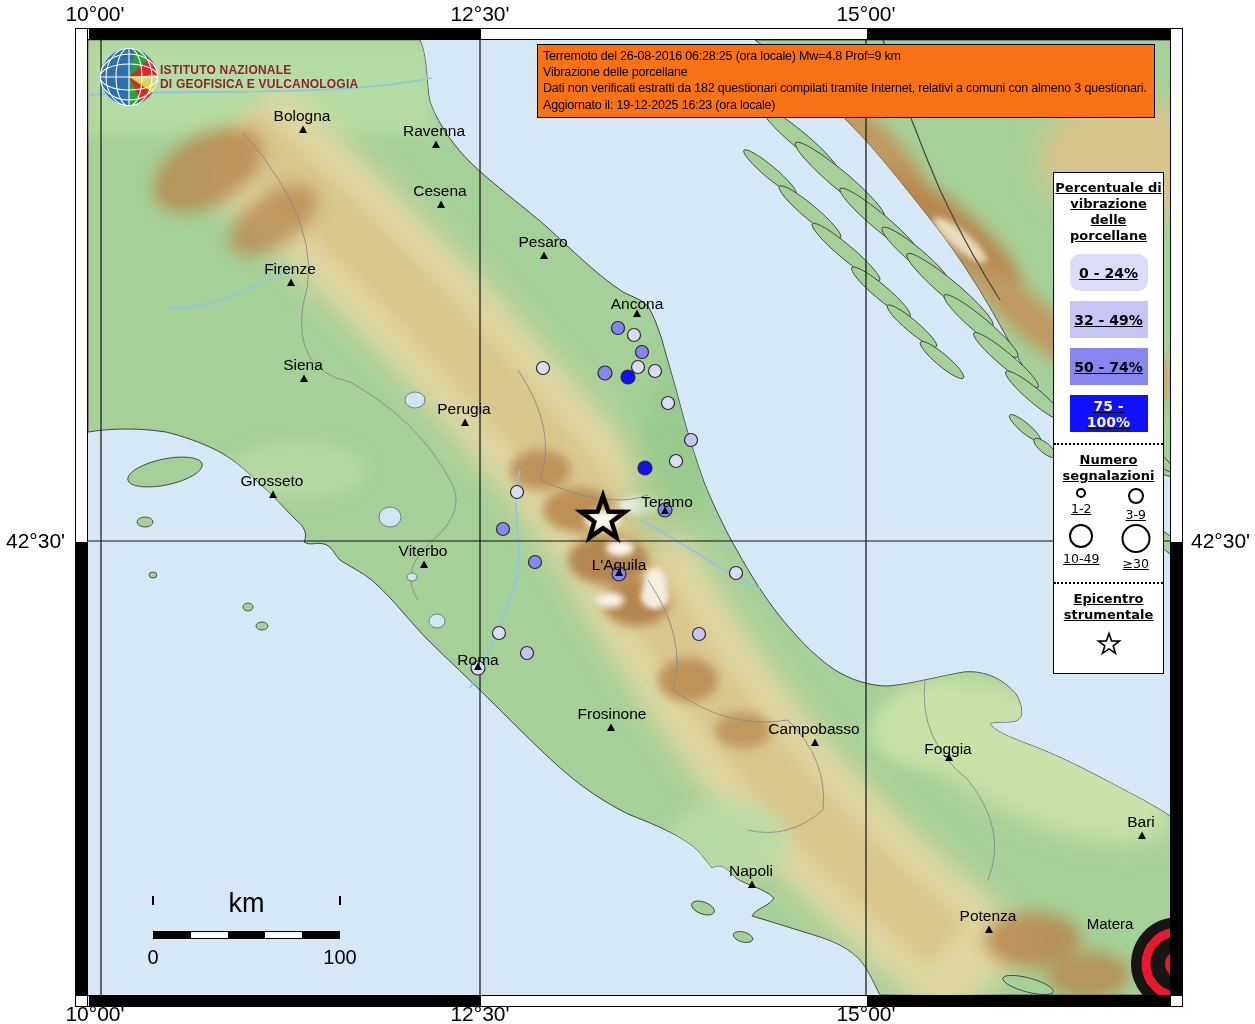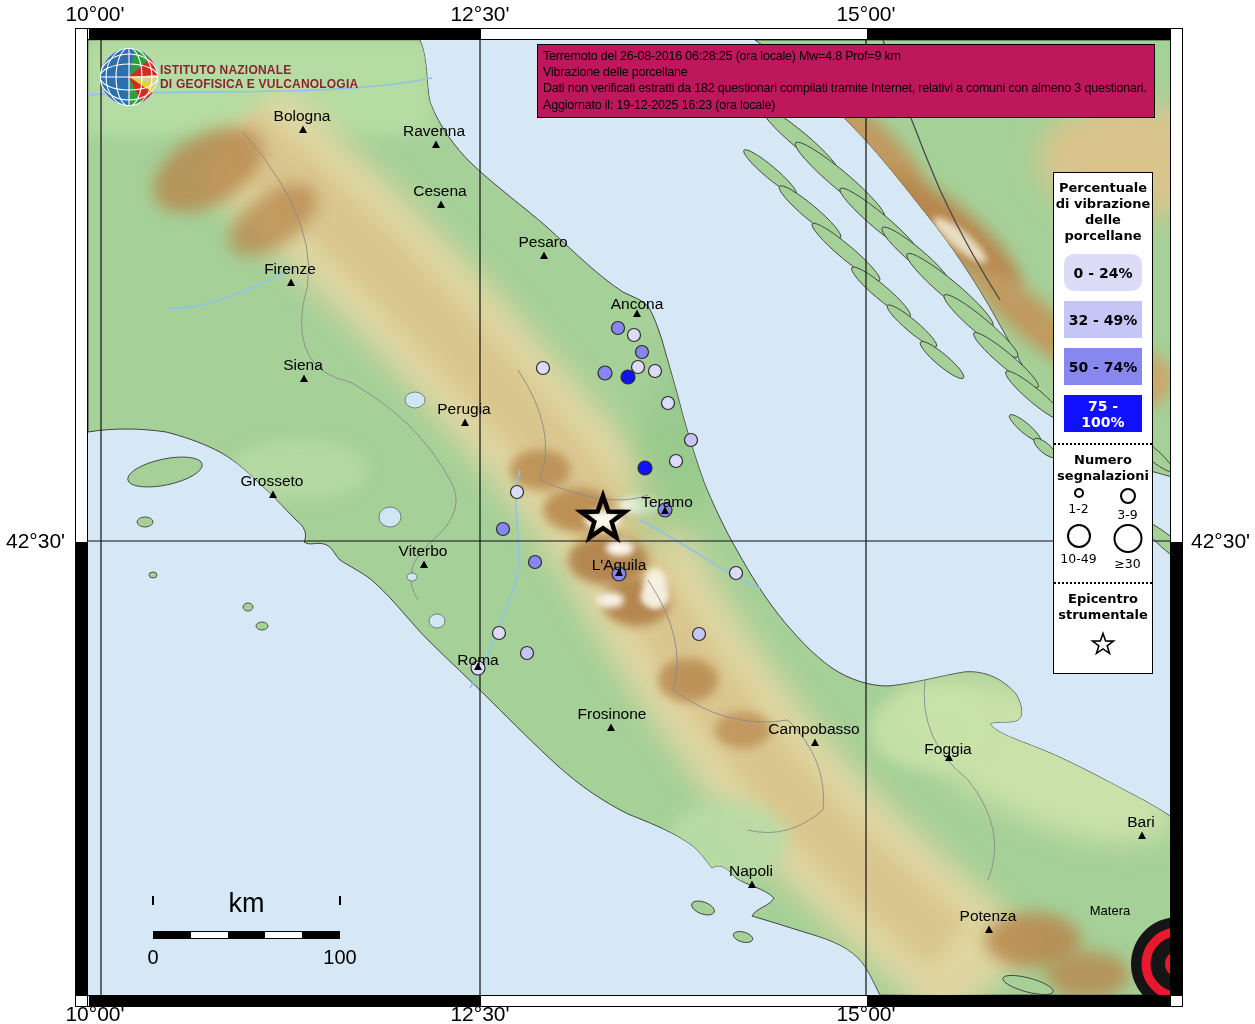--- a/index.html
+++ b/index.html
@@ -3,45 +3,45 @@
 <meta charset="utf-8">
 <style>
   html,body{margin:0;padding:0;background:#ffffff;}
   .page{position:relative;width:1255px;height:1024px;background:#ffffff;overflow:hidden;
         font-family:"Liberation Sans",sans-serif;}
   .axis-label{position:absolute;font-size:21px;color:#000;transform:translateX(-50%);white-space:nowrap;}
   .side-label{position:absolute;font-size:21px;color:#000;white-space:nowrap;}
   .band{position:absolute;box-sizing:border-box;border:1px solid #000;}
   .map-area{position:absolute;left:88px;top:40px;width:1082px;height:955px;overflow:hidden;background:#ec4899;}
   .map-svg{position:absolute;left:0;top:0;}
-  .title-box{position:absolute;left:537px;top:44px;width:618px;box-sizing:border-box;background:#be185d;
+  .title-box{position:absolute;left:537px;top:44px;width:618px;box-sizing:border-box;background:#f97316;
              border:1px solid #000;padding:3px 5px 4px 5px;font-size:12.5px;line-height:16.2px;
              letter-spacing:-0.2px;white-space:nowrap;color:#000;z-index:30;}
   .ingv{position:absolute;left:98px;top:46px;z-index:25;display:flex;align-items:center;}
   .ingv-text{color:#8a2433;font-weight:bold;font-size:12px;line-height:14px;letter-spacing:0.2px;}
-  .legend{position:absolute;left:1053px;top:172px;width:100px;box-sizing:border-box;background:#fff;
+  .legend{position:absolute;left:1053px;top:172px;width:111px;box-sizing:border-box;background:#fff;
           border:1.5px solid #000;text-align:center;font-family:"DejaVu Sans",sans-serif;color:#000;
-          padding-bottom:10px;z-index:30;}
+          padding-bottom:10px;z-index:30;text-decoration:underline;}
   .legend-title{font-weight:bold;font-size:13px;line-height:16px;padding-top:7px;}
   .swatch{width:78px;height:37px;margin:10px auto 0;display:flex;align-items:center;justify-content:center;
           font-weight:bold;font-size:14px;}
   .lg-divider{border-top:2px dotted #000;margin-top:11px;}
   .size-grid{display:grid;grid-template-columns:1fr 1fr;padding:2px 0 0;}
   .size-cell{display:flex;flex-direction:column;align-items:center;}
   .size-cell .lbl{font-size:12.5px;margin-top:1px;}
   .scalebar{position:absolute;left:65px;top:848px;width:187px;z-index:20;color:#000;}
   .scalebar .km{text-align:center;font-size:27px;}
   .sb-bar{position:relative;margin-top:12px;height:8px;border:1.5px solid #000;box-sizing:border-box;display:flex;}
   .sb-seg{flex:1 1 auto;height:100%;}
   .sb-tick{position:absolute;width:2px;height:9px;background:#000;top:8px;}
   .sb-labels{position:relative;height:24px;margin-top:7px;font-size:20px;}
   .sb-labels .s0{position:absolute;left:0;transform:translateX(-50%);}
   .sb-labels .s1{position:absolute;right:0;transform:translateX(50%);}
   .hsit{position:absolute;left:1016px;top:842px;width:160px;height:160px;z-index:22;}
-  .matera{position:absolute;z-index:21;font-size:13px;color:#000;transform:translateX(-50%);}
+  .matera{position:absolute;z-index:21;font-size:15px;color:#000;transform:translateX(-50%);margin-top:12px;}
 </style>
 </head>
 <body>
 
 <div class="page">
 
   <div id="axis-top">
       <div class="axis-label" style="left: 95px; top: 2px;">10°00'</div>
       <div class="axis-label" style="left: 480px; top: 2px;">12°30'</div>
       <div class="axis-label" style="left: 866px; top: 2px;">15°00'</div>

